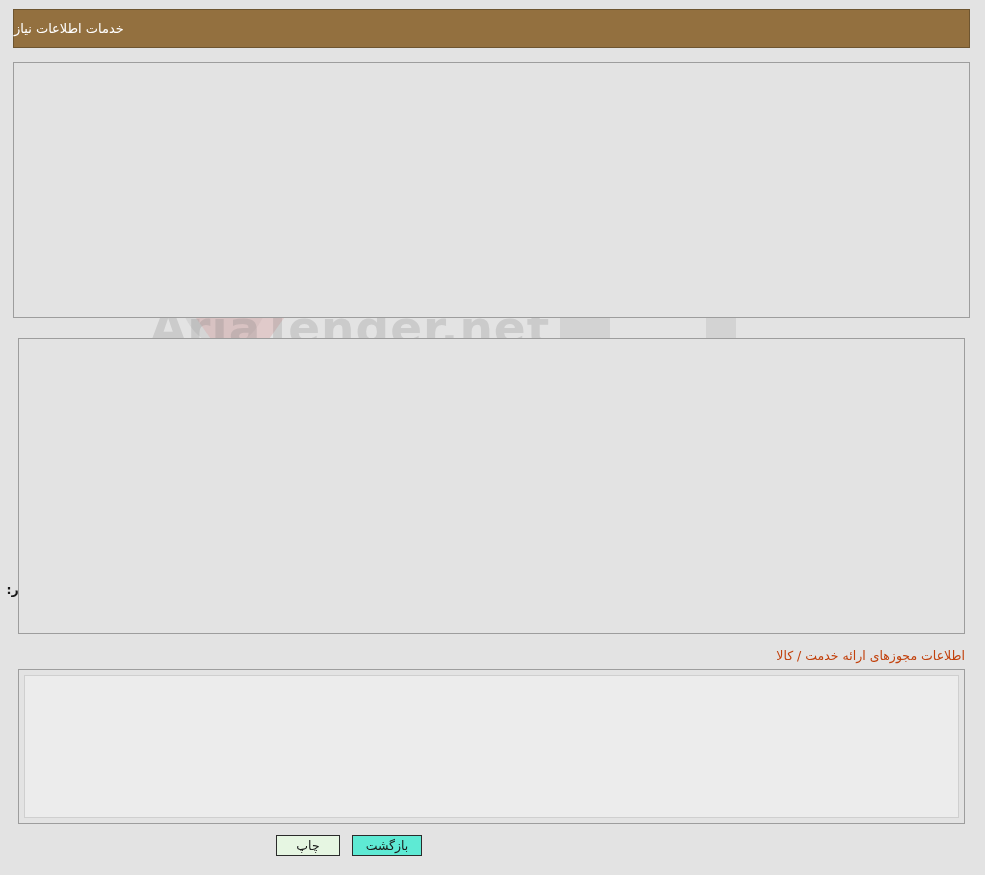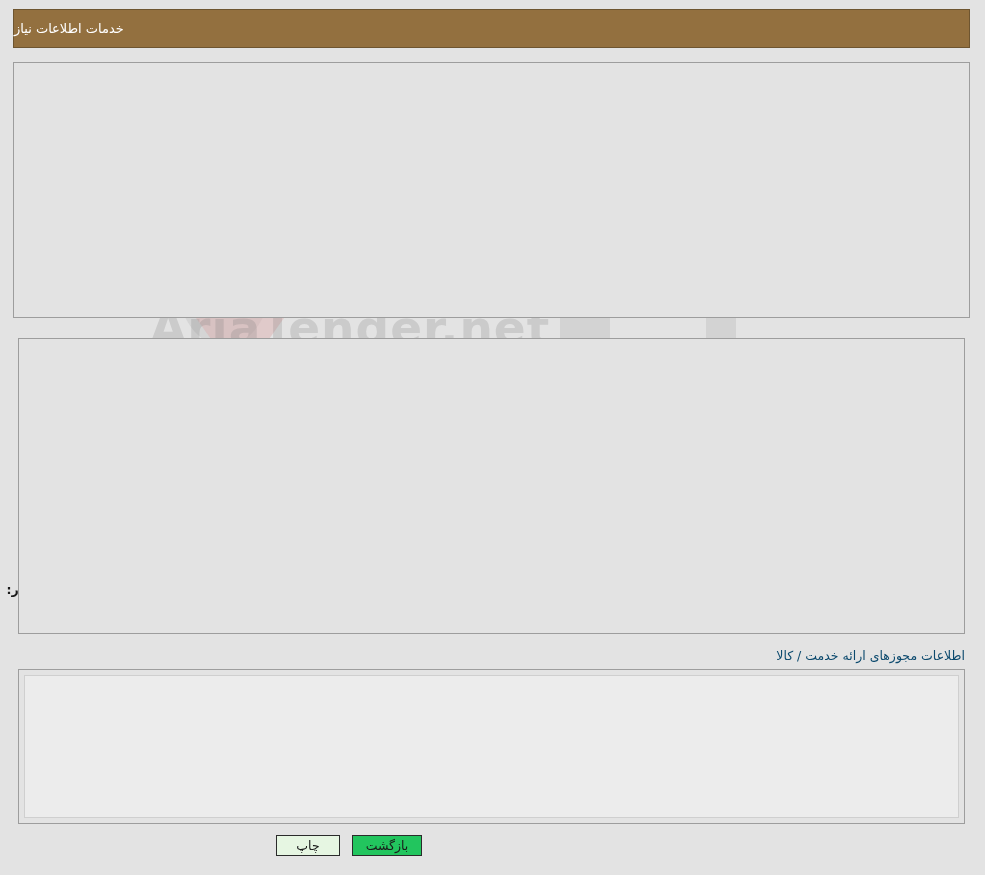--- a/index.html
+++ b/index.html
@@ -210,21 +210,21 @@
     font-size: 11px;
     line-height: 10px;
     transform: scaleX(-1);
   }
 
   
   .section-head {
     position: absolute;
     font-size: 13px;
     font-weight: bold;
-    color: #0c4a6e;
+    color: #c2410c;
   }
   .bold-label {
     font-weight: bold;
     font-size: 12.5px;
   }
 
   
   table.grid {
     border-collapse: collapse;
     position: absolute;
@@ -280,21 +280,21 @@
     box-sizing: border-box;
     font-size: 12.5px;
     height: 21px;
     line-height: 19px;
     text-align: center;
     cursor: pointer;
     color: #1a1a1a;
     font-family: "DejaVu Sans", "Liberation Sans", sans-serif;
     padding: 0 8px;
   }
-  .btn.pink  { background: #22c55e; }
+  .btn.pink  { background: #5eead4; }
   .btn.green { background: #e6f6e2; }
   .btn.cream { background: #fbfbe4; }
 </style>
 </head>
 <body>
 
 <div class="watermark">
   <div class="wm-shield"></div>
   <div class="wm-v"></div>
   <div class="wm-block wm-b1"></div>

